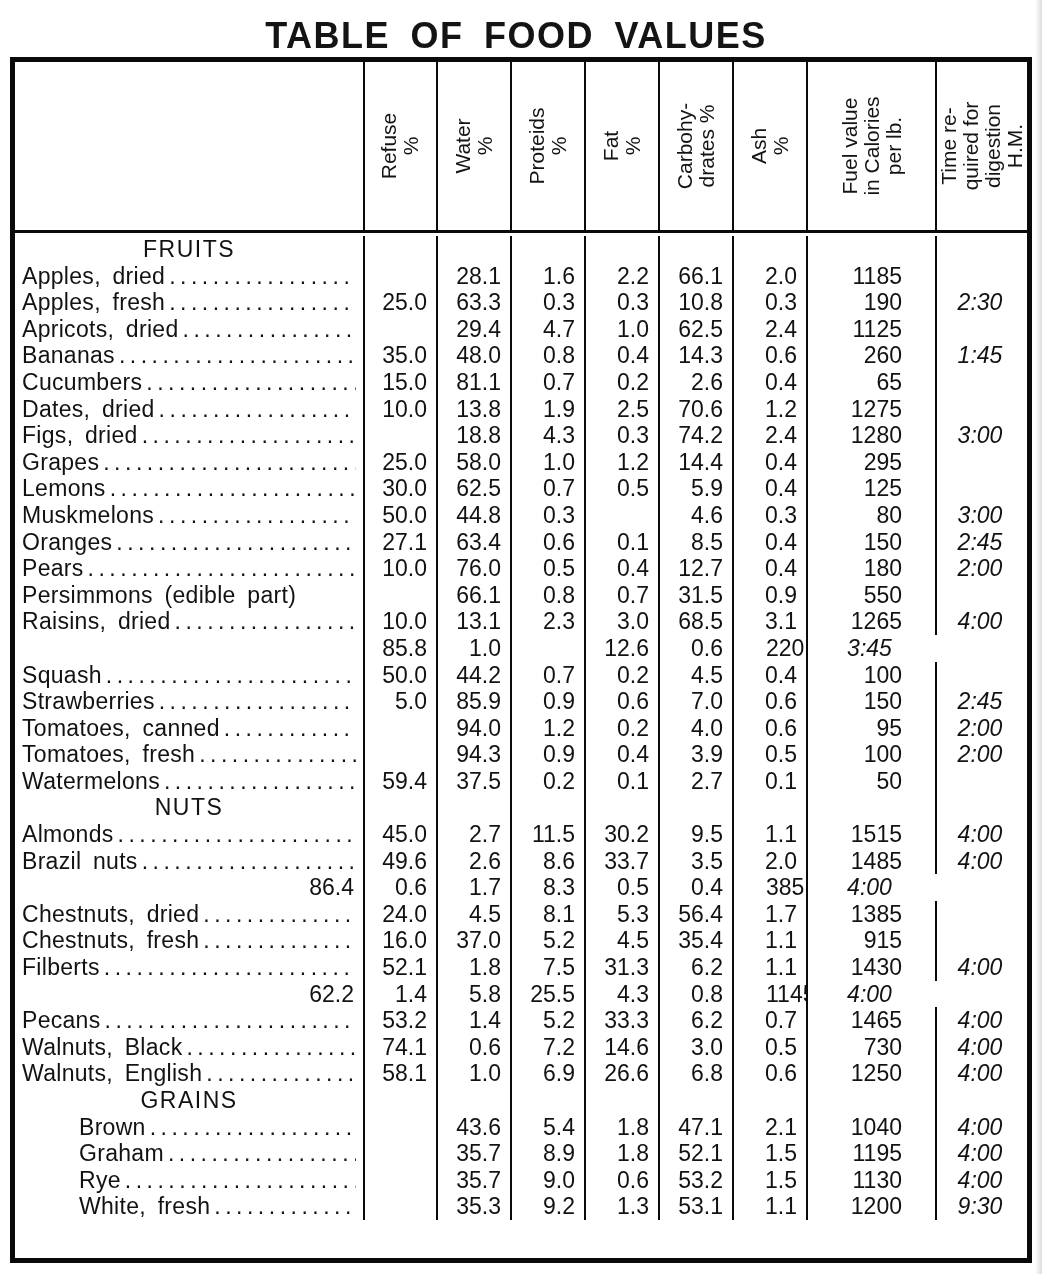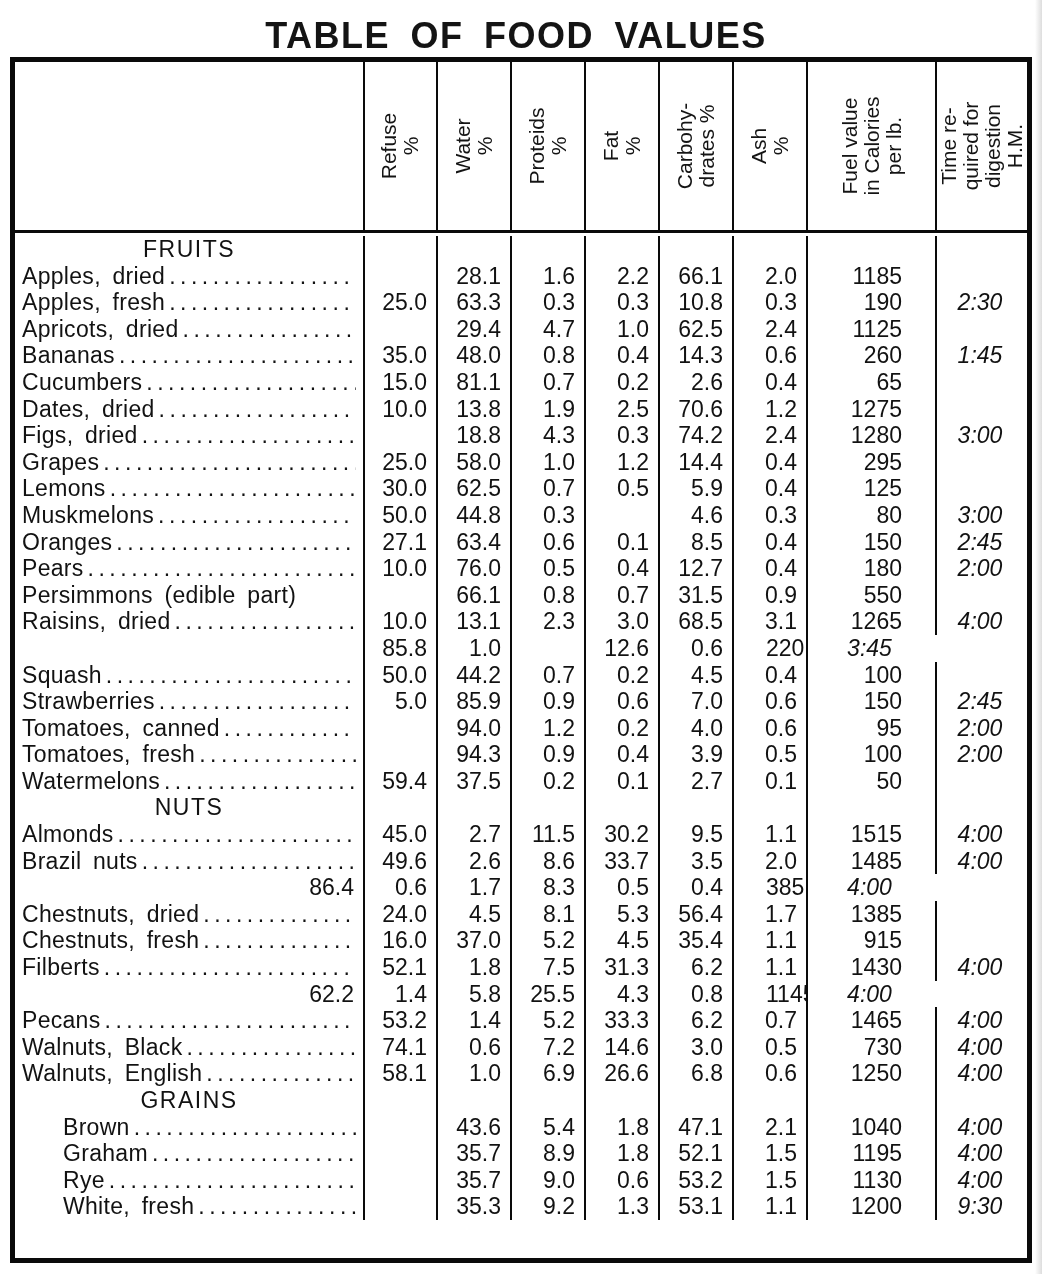--- a/index.html
+++ b/index.html
@@ -91,21 +91,21 @@
     padding-left: 7px;
     letter-spacing: 0.3px;
     word-spacing: 5px;
   }
   .lab.sec {
     justify-content: center;
     padding-left: 0;
     letter-spacing: 1.5px;
   }
   .lab.ind {
-    padding-left: 48px;
+    padding-left: 64px;
   }
   .nm { flex: 0 0 auto; }
   .leader {
     flex: 1 1 auto;
     overflow: hidden;
     white-space: nowrap;
     margin-left: 4px;
     margin-right: 7px;
   }
   .leader::after {

